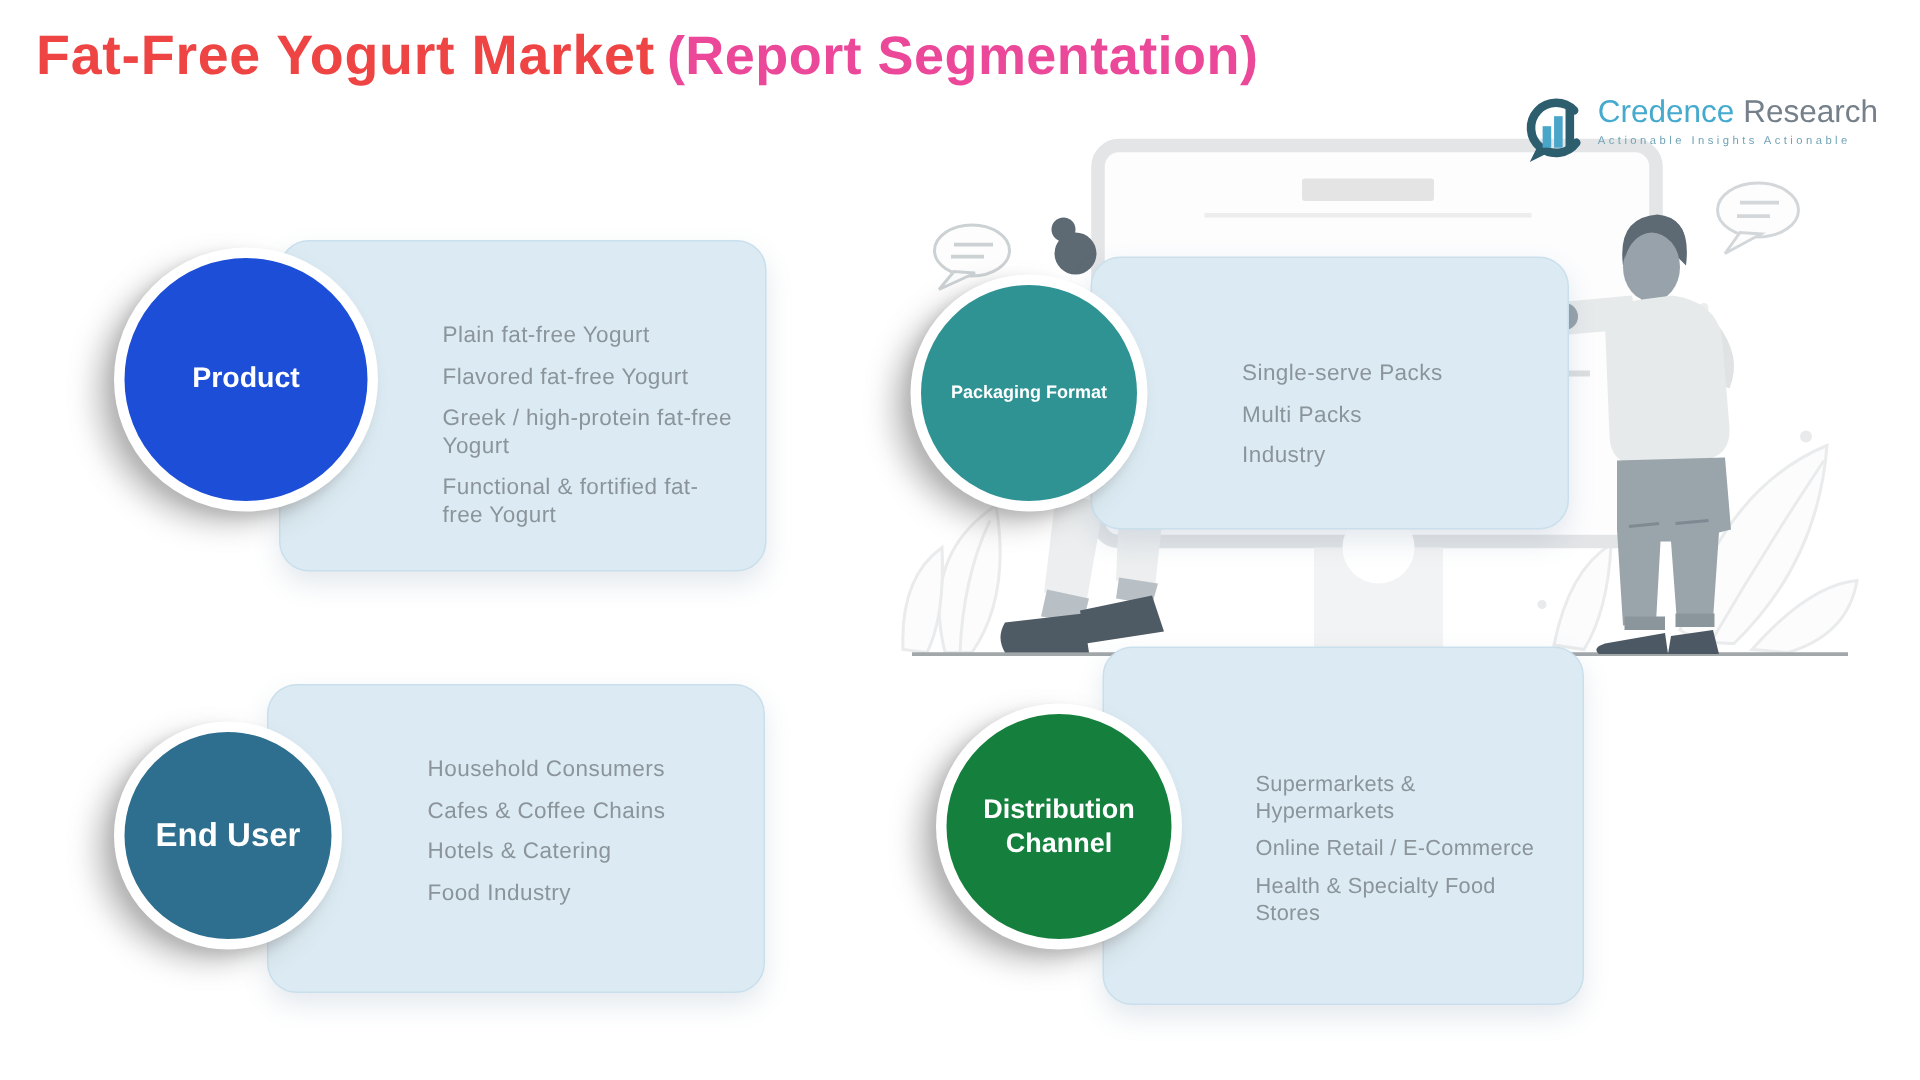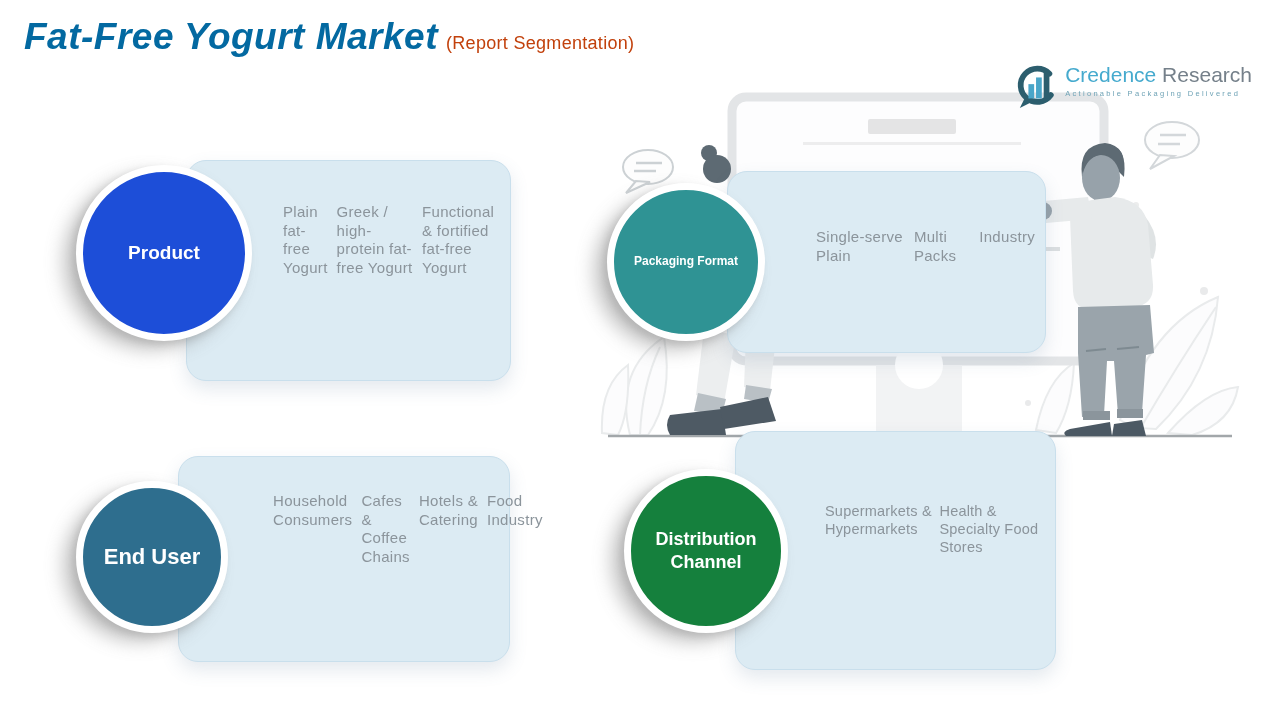--- a/index.html
+++ b/index.html
@@ -3,41 +3,41 @@
 <meta charset="utf-8">
 <style>
   html,body{margin:0;padding:0;background:#fff;}
   .stage{
     position:relative;width:1280px;height:720px;overflow:hidden;background:#ffffff;
     font-family:"Liberation Sans", sans-serif;
   }
   
   .title-wrap{position:absolute;left:24px;top:16px;z-index:5;white-space:nowrap;}
   .title-main{
-    font-size:37px;font-weight:700;font-style:italic;color:#0369a1;letter-spacing:.5px;
+    font-size:37px;font-weight:700;color:#ef4444;letter-spacing:.5px;
   }
   .title-sub{
-    font-size:18px;font-weight:400;color:#c2410c;margin-left:8px;letter-spacing:.3px;
+    font-size:36px;font-weight:700;color:#ec4899;margin-left:8px;letter-spacing:.3px;
   }
   .logo{position:absolute;right:28px;top:28px;z-index:5;display:flex;align-items:flex-start;gap:7px;margin-top:36px;}
   .logo-text .logo-line{font-size:21px;line-height:22px;}
   .logo-credence{color:#45aace;}
   .logo-research{color:#75808a;}
   .logo-tagline{
     font-size:7.5px;letter-spacing:2.3px;color:#6fa3b6;margin-top:3px;white-space:nowrap;
   }
   
   .illustration{position:absolute;left:600px;top:85px;width:645px;height:360px;z-index:1;}
   
   .panel{
     position:absolute;background:#dcebf3;border:1px solid #c9dfec;border-radius:20px;
     box-shadow:0 8px 18px rgba(90,120,150,.16);z-index:2;box-sizing:border-box;
   }
   .items{
-    list-style:none;margin:0;display:flex;flex-direction:row;gap:9px;
+    list-style:none;margin:12px;display:flex;flex-direction:column;gap:9px;
     color:#8b949b;font-size:15px;line-height:1.24;letter-spacing:.3px;padding-right:14px;
   }
   .circle{
     position:absolute;border-radius:50%;border:7px solid #ffffff;box-sizing:border-box;
     display:flex;align-items:center;justify-content:center;text-align:center;z-index:3;
     box-shadow:-13px 9px 18px rgba(120,120,120,.42), -4px 4px 7px rgba(120,120,120,.22);
     color:#ffffff;font-weight:700;
   }
   .circle span{padding:0 16px;}
   
@@ -72,21 +72,21 @@
       <path d="M9,35 L4,45 L16,39 Z" fill="#2c5e6e"></path>
       <rect x="13" y="20" width="6" height="15" fill="#4aa6c9"></rect>
       <rect x="21" y="13" width="6" height="22" fill="#4aa6c9"></rect>
       <rect x="29" y="8" width="6" height="27" fill="#2c5e6e"></rect>
     </svg>
     <div class="logo-text">
       <div class="logo-line">
         <span class="logo-credence">Credence</span>
         <span class="logo-research">Research</span>
       </div>
-      <div class="logo-tagline">Actionable Packaging Delivered</div>
+      <div class="logo-tagline">Actionable Insights Actionable</div>
     </div>
   </div>
 
   <svg class="illustration" viewBox="0 0 645 360">
 
     <g stroke="#e9ebec" fill="#fcfcfd" stroke-width="2">
       <path d="M520,335 Q550,240 618,212 Q612,290 556,344 Q534,344 520,335 Z"></path>
       <path d="M540,344 Q576,282 616,222" fill="none"></path>
       <path d="M568,348 Q606,305 638,302 Q632,338 592,350 Z"></path>
       <path d="M436,345 Q446,295 474,278 Q472,322 456,348 Z"></path>
@@ -151,33 +151,34 @@
       <path d="M560,70 L550,84 L574,71 Z" fill="#fdfdfd" stroke="#d3d7da" stroke-width="2"></path>
       <line x1="560" y1="50" x2="586" y2="50" stroke="#d3d7da" stroke-width="2.5"></line>
       <line x1="558" y1="59" x2="580" y2="59" stroke="#d3d7da" stroke-width="2.5"></line>
     </g>
   </svg>
 
   <section class="segment seg-product">
     <div class="panel">
       <ul class="items">
         <li>Plain fat-free Yogurt</li>
+        <li>Flavored fat-free Yogurt</li>
         <li>Greek / high-protein fat-free Yogurt</li>
         <li>Functional &amp; fortified fat-free Yogurt</li>
       </ul>
     </div>
     <div class="circle">
       <span>Product</span>
     </div>
   </section>
 
   <section class="segment seg-packaging">
     <div class="panel">
       <ul class="items">
-        <li>Single-serve Plain</li>
+        <li>Single-serve Packs</li>
         <li>Multi Packs</li>
         <li>Industry</li>
       </ul>
     </div>
     <div class="circle">
       <span>Packaging Format</span>
     </div>
   </section>
 
   <section class="segment seg-enduser">
@@ -191,20 +192,21 @@
     </div>
     <div class="circle">
       <span>End User</span>
     </div>
   </section>
 
   <section class="segment seg-distribution">
     <div class="panel">
       <ul class="items">
         <li>Supermarkets &amp; Hypermarkets</li>
+        <li>Online Retail / E-Commerce</li>
         <li>Health &amp; Specialty Food Stores</li>
       </ul>
     </div>
     <div class="circle">
       <span>Distribution Channel</span>
     </div>
   </section>
 
 </div>
 

